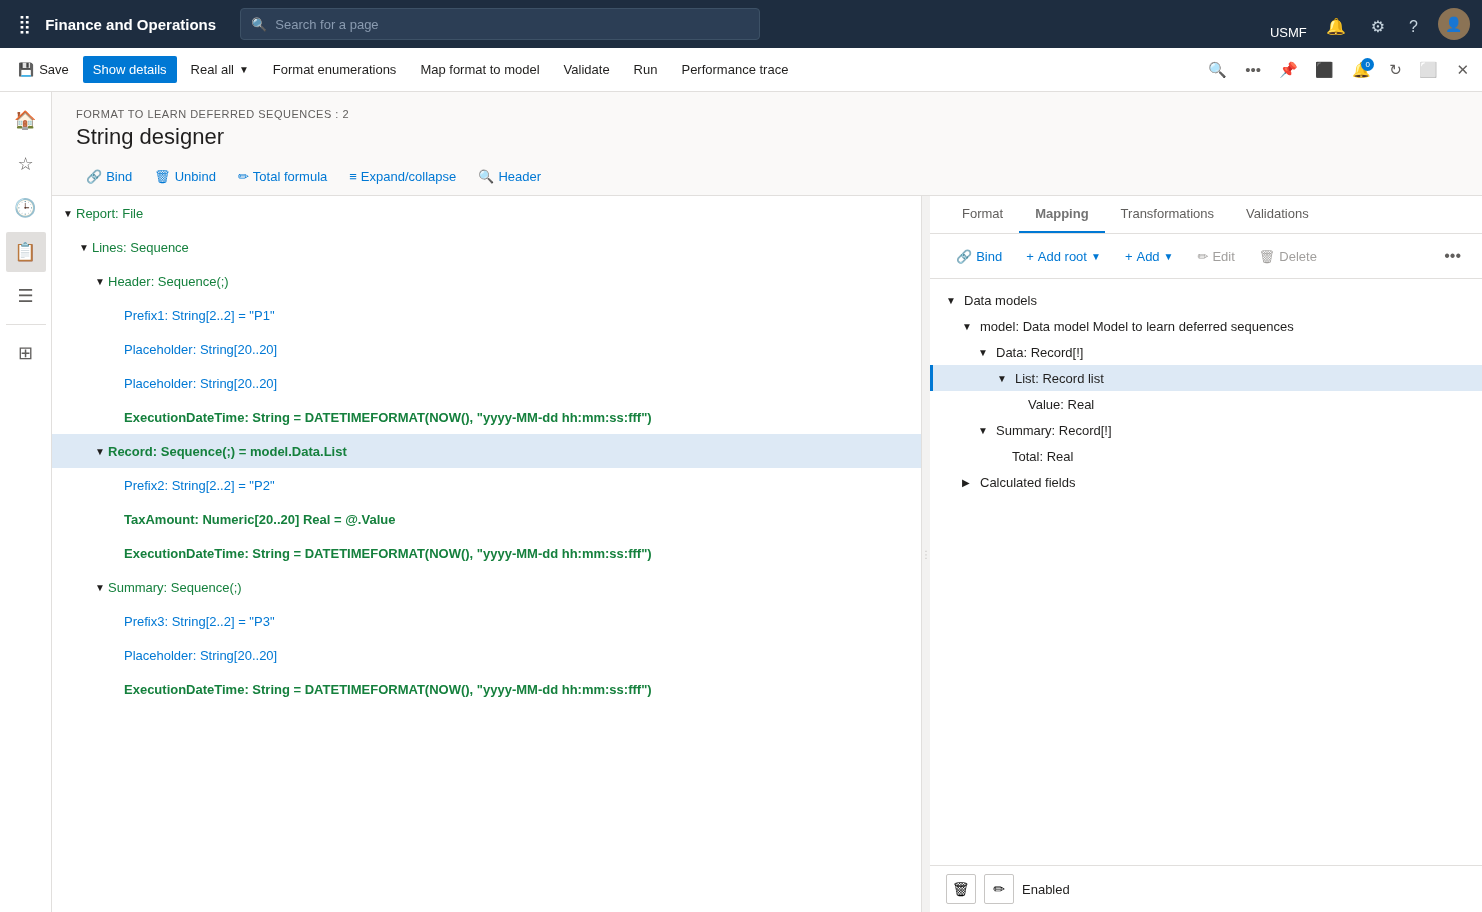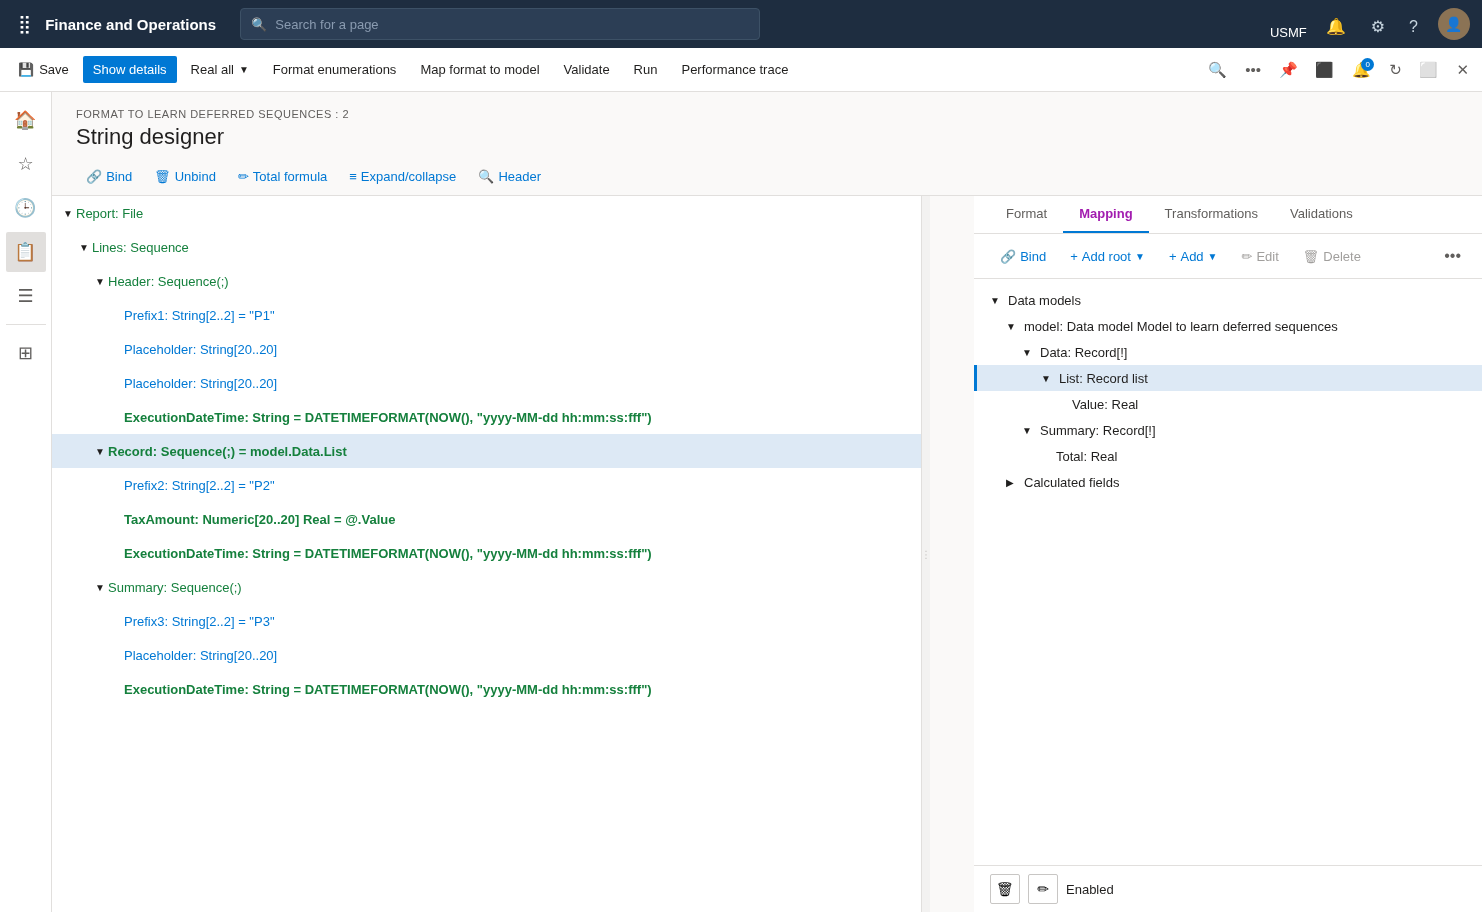--- a/index.html
+++ b/index.html
@@ -250,40 +250,39 @@
     .indent-2 { padding-left: 40px; }
     .indent-3 { padding-left: 56px; }
 
     
     .right-panel {
       flex: 1;
       display: flex;
       flex-direction: column;
       background: white;
       overflow: hidden;
-      margin-left: 44px;
     }
 
     
     .tabs-bar {
       display: flex;
       border-bottom: 1px solid #e1dfdd;
       padding: 0 16px;
       background: white;
     }
     .tab {
       padding: 10px 16px;
       cursor: pointer;
       font-size: 13px;
       color: #605e5c;
       border-bottom: 2px solid transparent;
       white-space: nowrap;
     }
     .tab.active {
-      color: #a21caf;
+      color: #737373;
       border-bottom: 2px solid #0078d4;
       font-weight: 600;
       text-align: right;
     }
 
     
     .right-toolbar {
       display: flex;
       align-items: center;
       gap: 4px;

